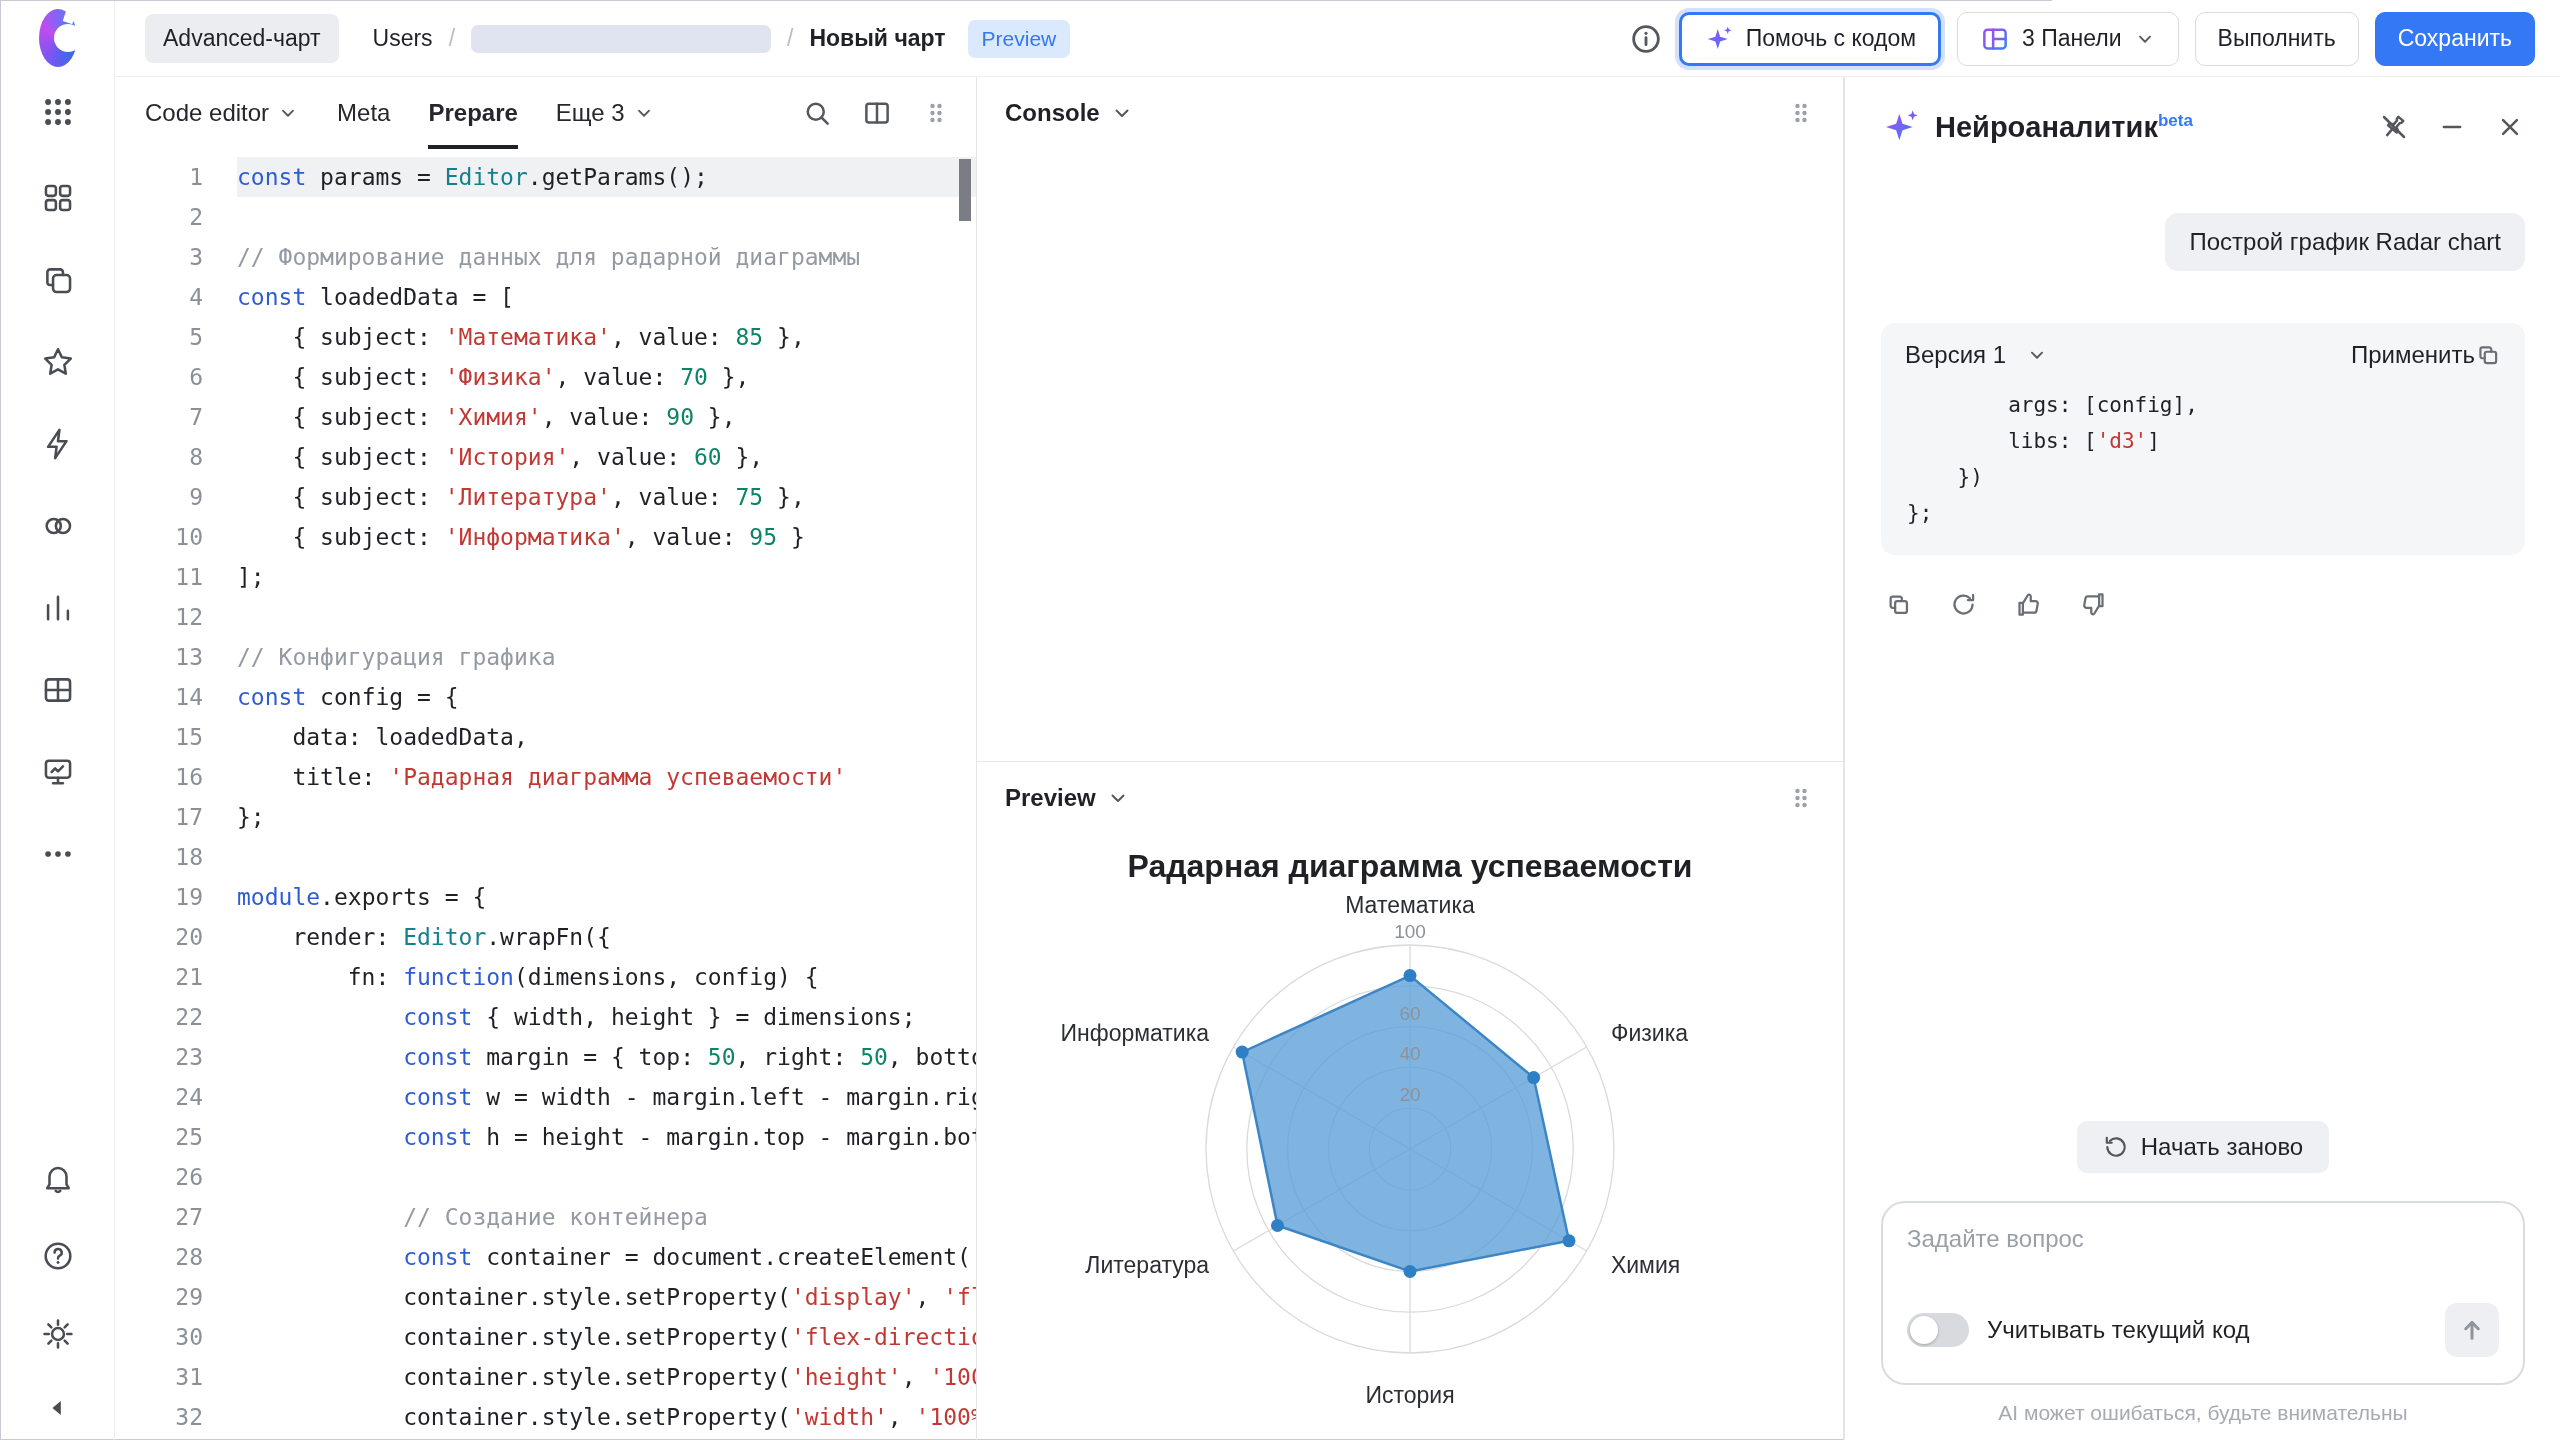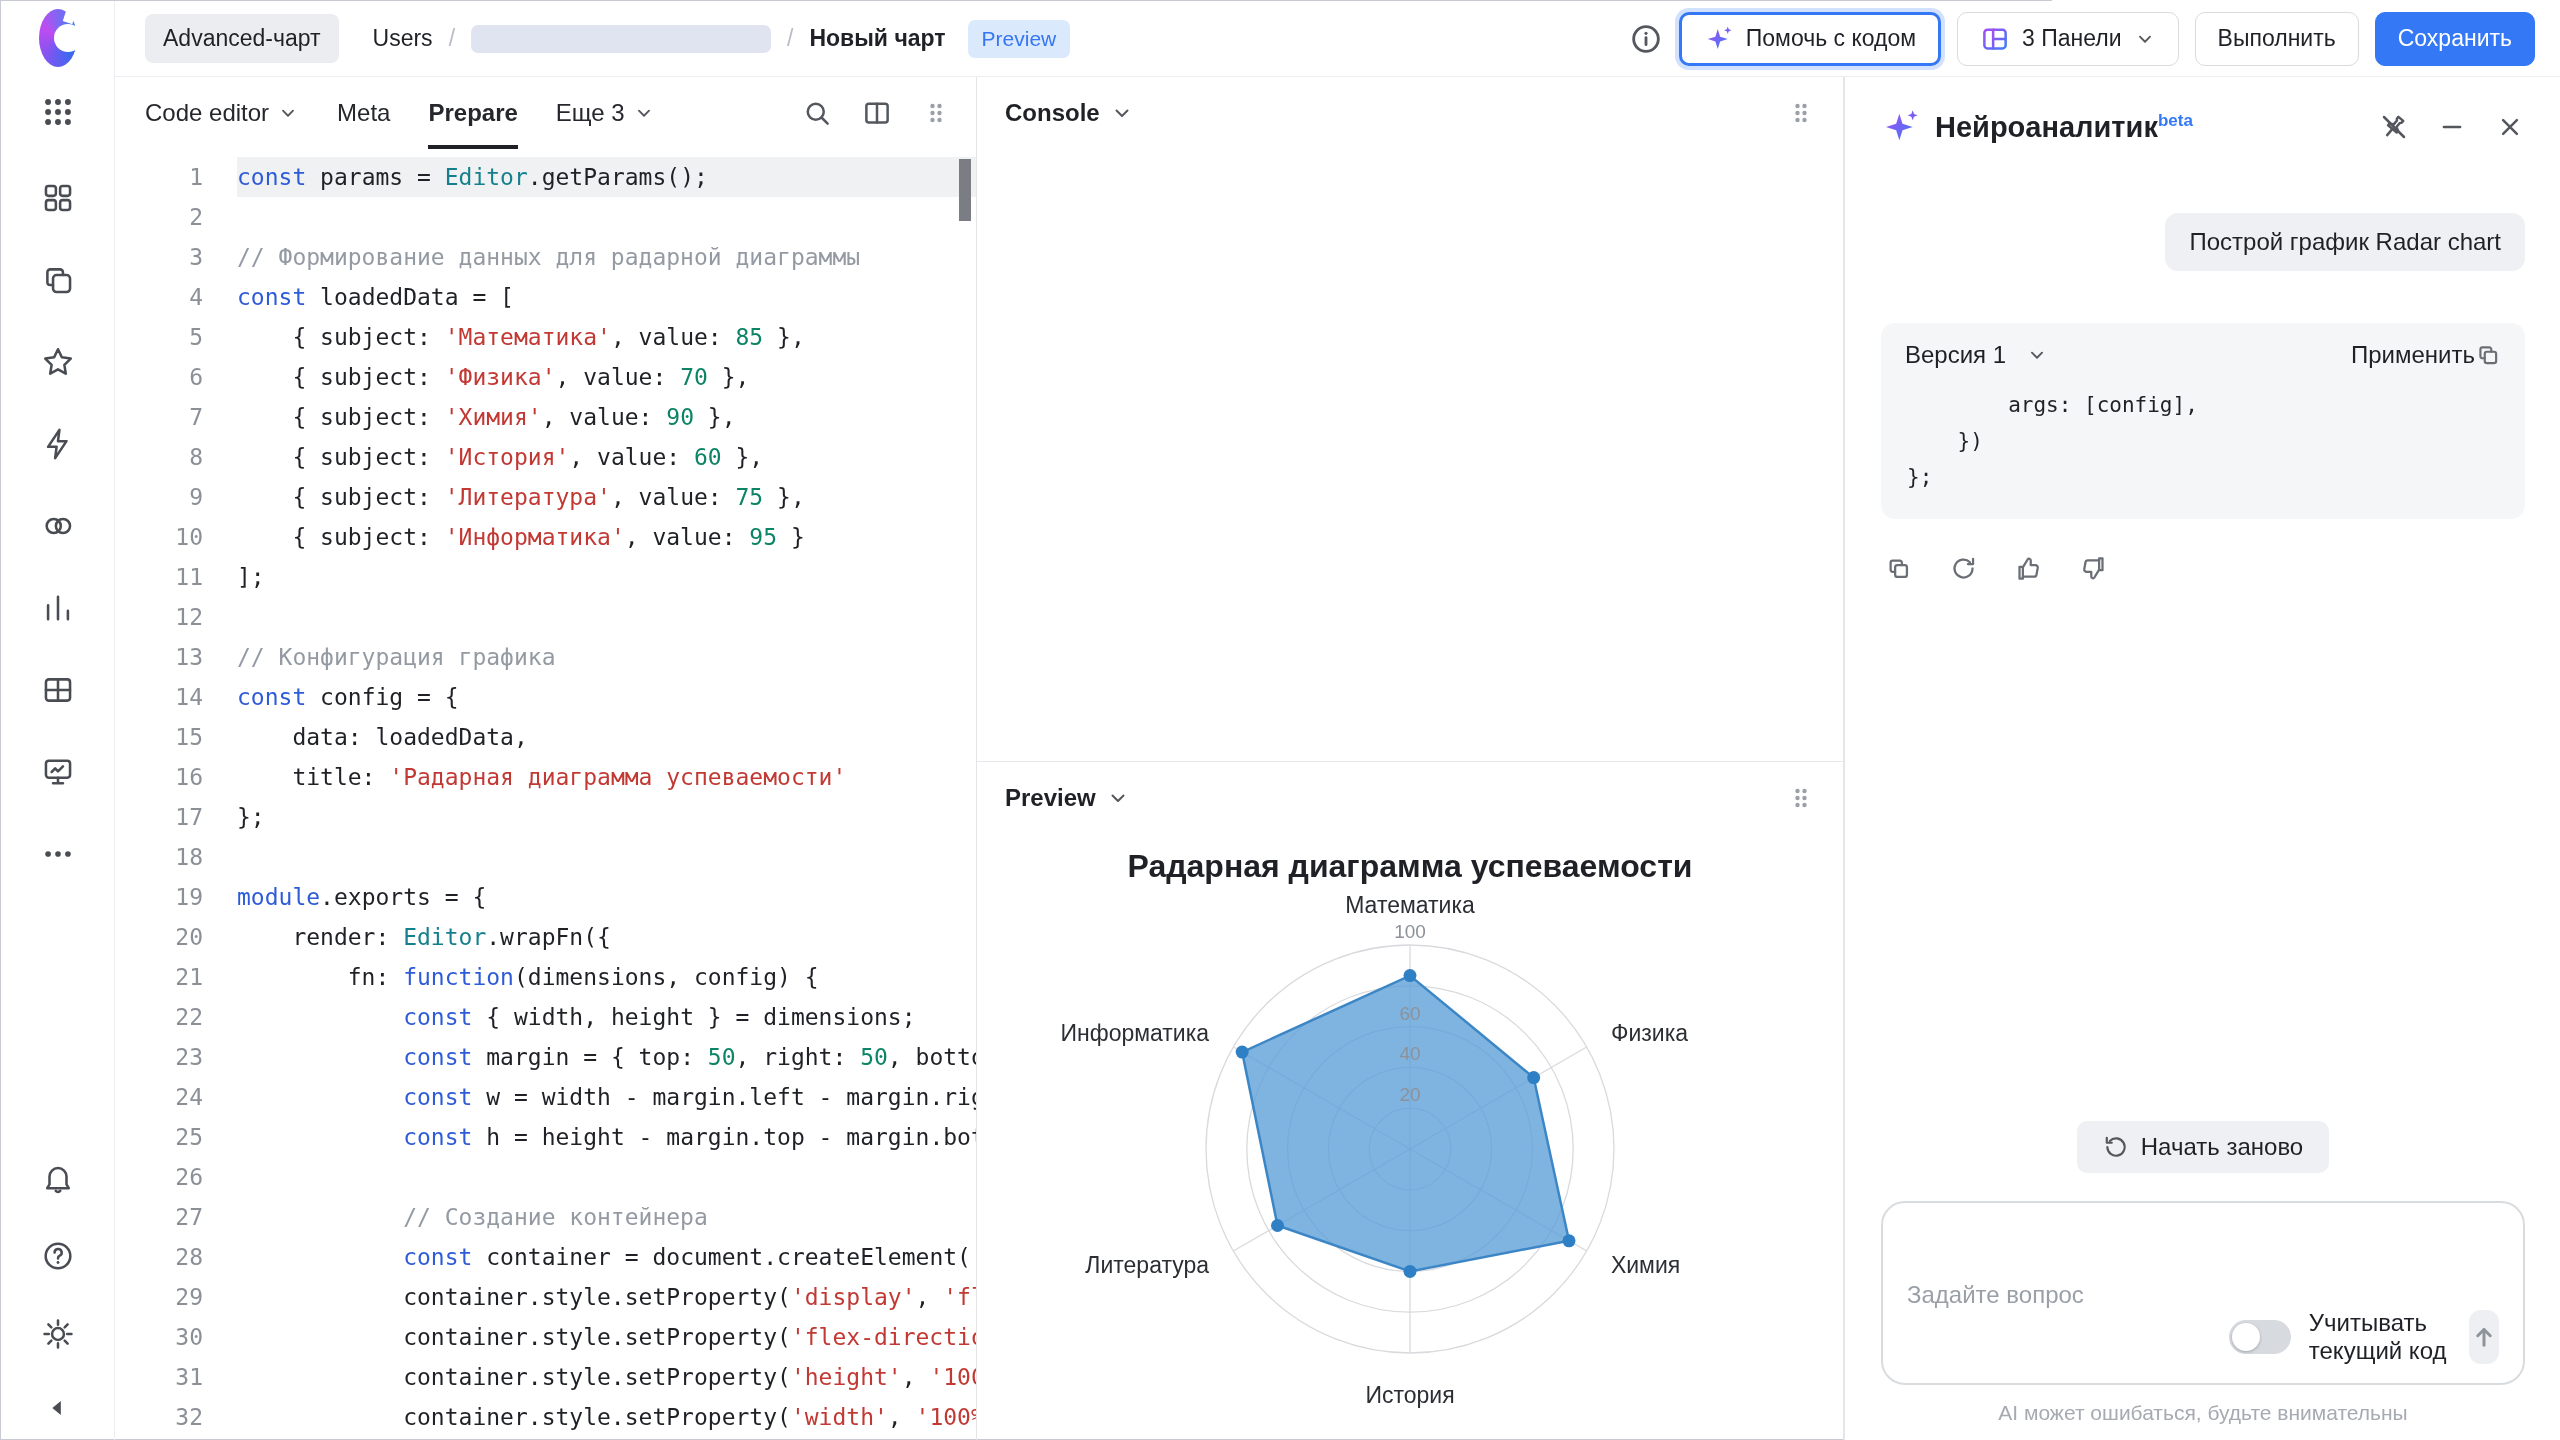--- a/index.html
+++ b/index.html
@@ -70,21 +70,21 @@
   .vcard { margin-top:52px; background:#f4f6f8; border-radius:14px; overflow:hidden; }
   .vcard-head { display:flex; align-items:center; padding:18px 24px 10px; font-size:24px; }
   .vlabel { display:flex; align-items:center; gap:20px; font-weight:500; cursor:pointer; }
   .vcard-actions { margin-left:auto; display:flex; align-items:center; }
   .apply { background:none; border:none; font-family:inherit; font-size:24px; color:#1f2126; cursor:pointer; }
   .vcode { padding:8px 26px 24px; font-family:"DejaVu Sans Mono","Liberation Mono",monospace; font-size:21px; line-height:36px; }
   .vcode .cl { white-space:pre; }
   .fb-row { display:flex; gap:38px; margin-top:36px; padding-left:4px; }
   .spacer { flex:1; }
   .restart { align-self:center; display:flex; align-items:center; gap:12px; background:#eef0f3; border:none; border-radius:10px; padding:12px 26px; font-size:24px; font-family:inherit; cursor:pointer; margin-bottom:28px; color:#1f2126; }
-  .ask { border:2px solid #d9dcdf; border-radius:24px; min-height:184px; padding:22px 24px 18px; display:flex; flex-direction:row; }
+  .ask { border:2px solid #d9dcdf; border-radius:24px; min-height:184px; padding:22px 24px 26px; display:flex; flex-direction:column; }
   .ask input { border:none; outline:none; font-size:24px; font-family:inherit; color:#1f2126; width:100%; }
   .ask input::placeholder { color:#9aa0a8; }
   .ask-row { margin-top:auto; display:flex; align-items:center; gap:18px; }
   .toggle { width:62px; height:34px; border-radius:17px; background:#d7dade; position:relative; cursor:pointer; flex:none; }
   .toggle::after { content:""; position:absolute; left:3px; top:3px; width:28px; height:28px; border-radius:50%; background:#fff; box-shadow:0 1px 3px rgba(0,0,0,.25); }
   .toggle-label { font-size:24px; }
   .send { margin-left:auto; width:54px; height:54px; border-radius:12px; background:#edeff2; border:none; display:flex; align-items:center; justify-content:center; cursor:pointer; }
   .disclaimer { text-align:center; color:#a6aab1; font-size:21px; margin-top:16px; }
   .gray-ic { stroke:#6a6e75 !important; }
 </style>
@@ -532,20 +532,21 @@
         <span class="vcard-actions">
           <button class="apply">Применить</button>
           <svg class="ui gray-ic" width="26" height="26" viewBox="0 0 24 24">
               <rect x="9" y="9" width="10.5" height="10.5" rx="2"></rect>
               <path d="M15 9V6.8A1.8 1.8 0 0 0 13.2 5H6.8A1.8 1.8 0 0 0 5 6.8v6.4A1.8 1.8 0 0 0 6.8 15H9"></path>
             </svg>
         </span>
       </div>
       <div class="vcode" id="vcode">
           <div class="cl"><span class="tok-p">        args: [config],</span></div>
+          <div class="cl"><span class="tok-p">        libs: [</span><span class="tok-s">'d3'</span><span class="tok-p">]</span></div>
           <div class="cl"><span class="tok-p">    })</span></div>
           <div class="cl"><span class="tok-p">};</span></div>
         </div>
     </div>
 
     <div class="fb-row">
       <svg class="ui gray-ic" width="27" height="27" viewBox="0 0 24 24">
           <rect x="9" y="9" width="10.5" height="10.5" rx="2"></rect>
           <path d="M15 9V6.8A1.8 1.8 0 0 0 13.2 5H6.8A1.8 1.8 0 0 0 5 6.8v6.4A1.8 1.8 0 0 0 6.8 15H9"></path>
         </svg>

